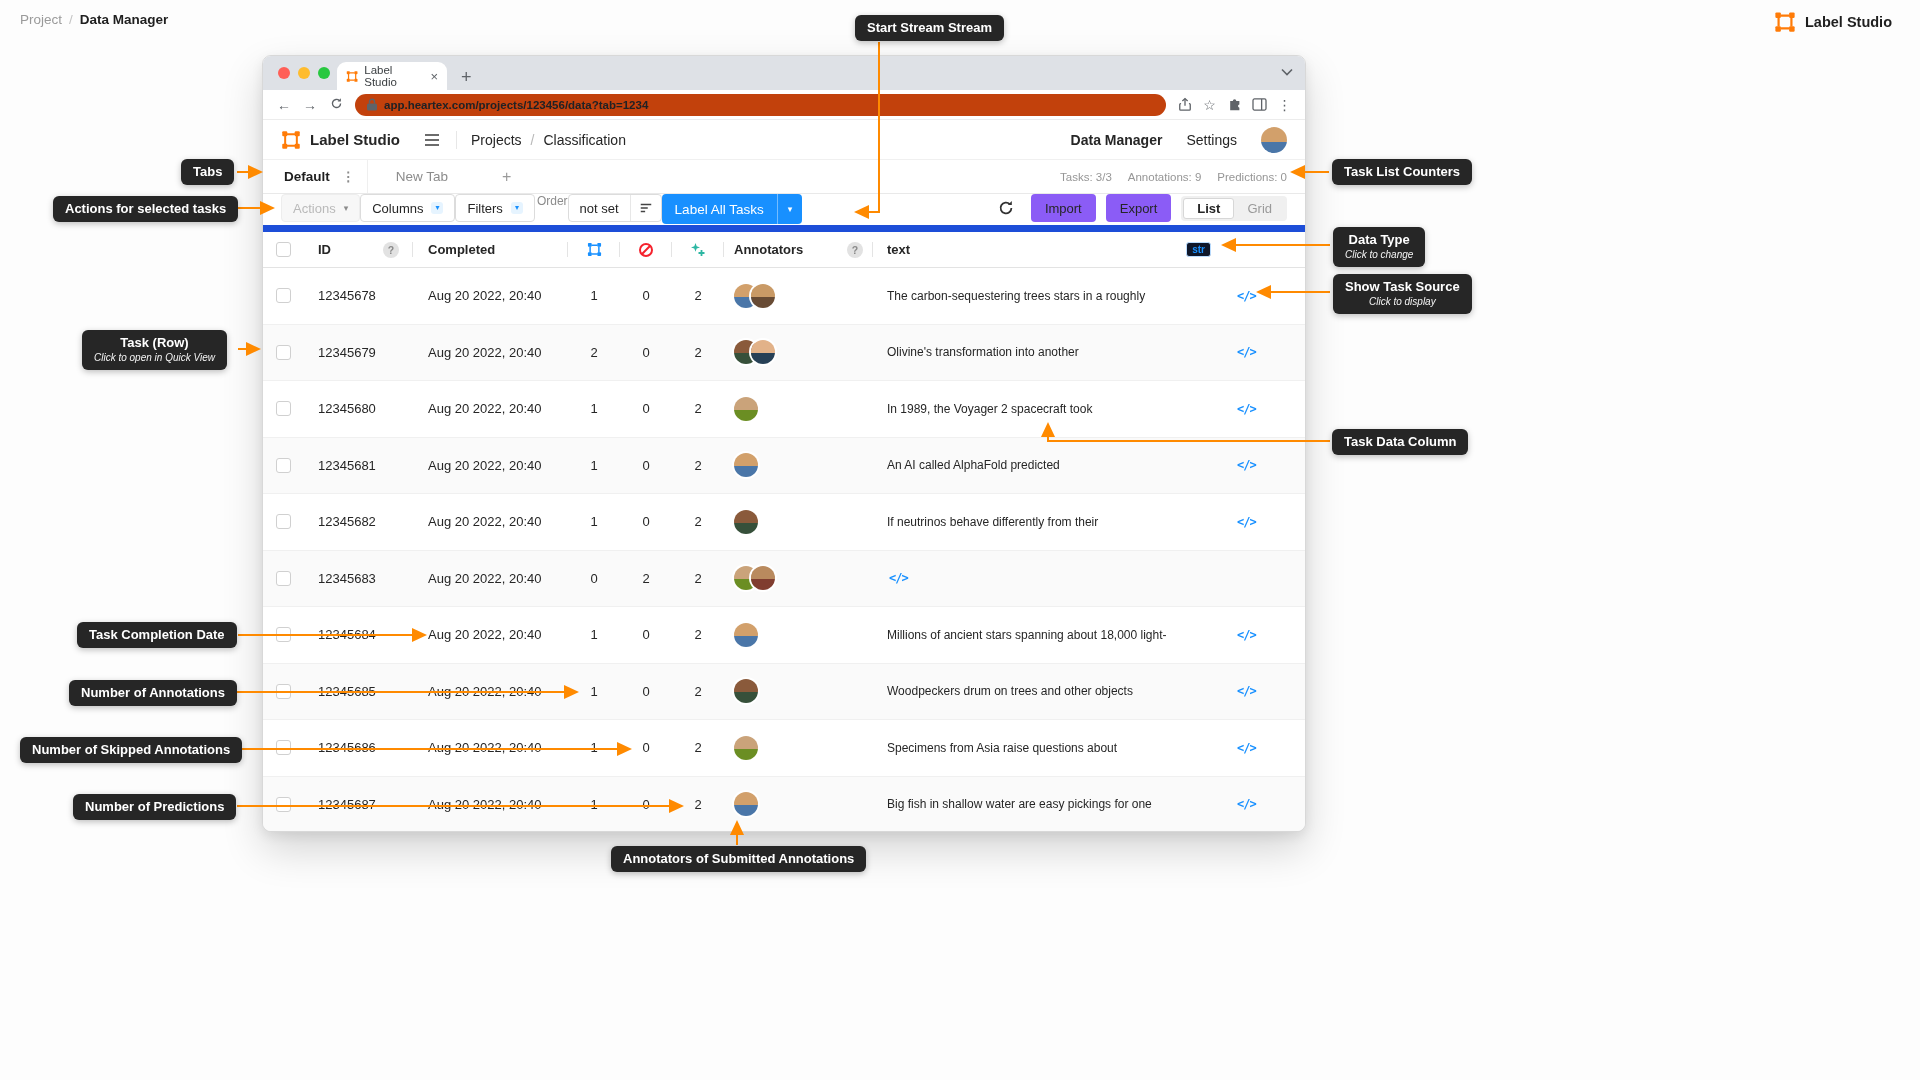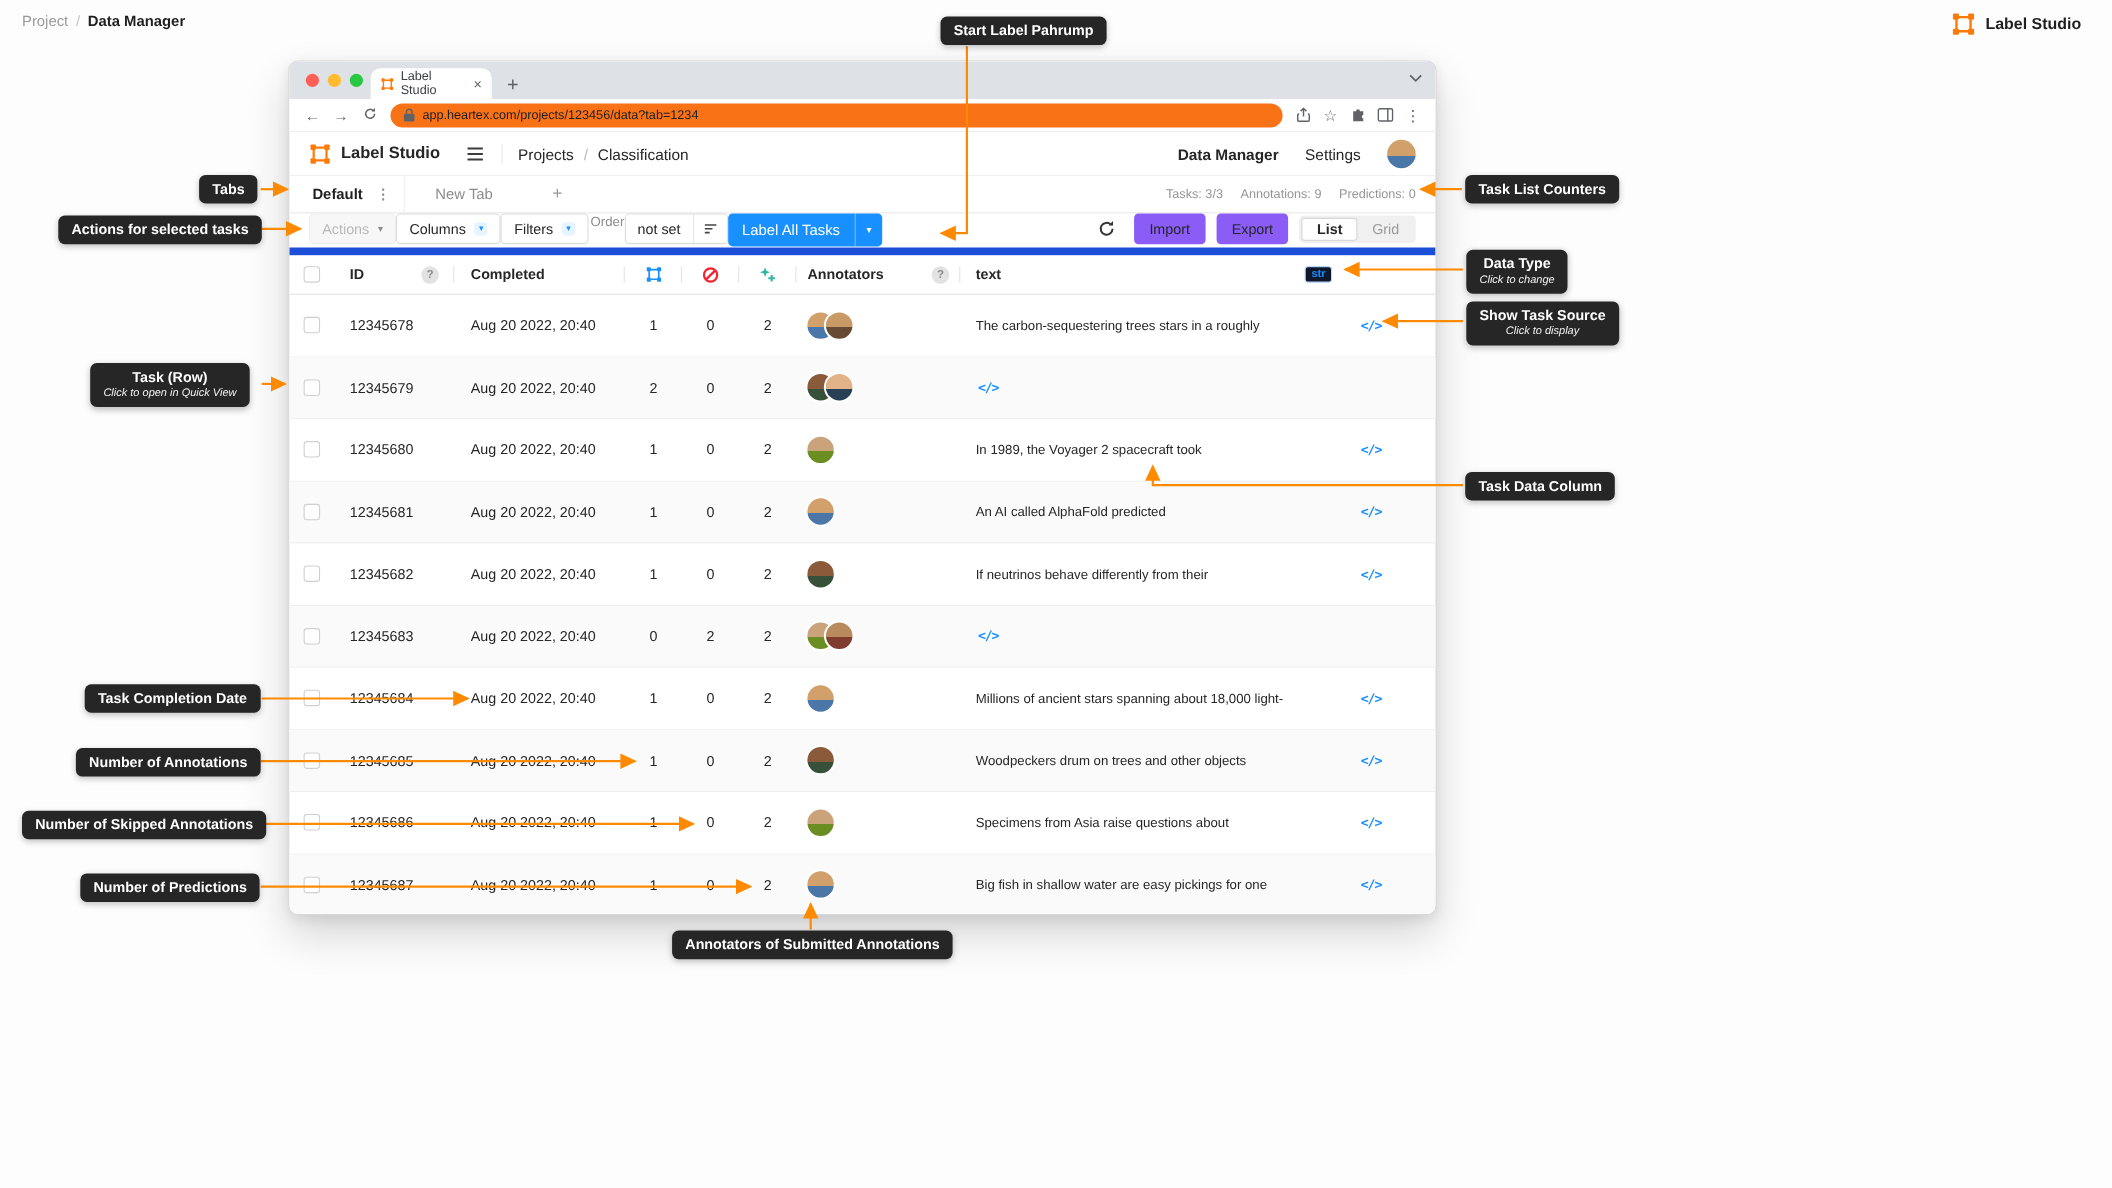--- a/index.html
+++ b/index.html
@@ -47,21 +47,21 @@
   .lights { position:absolute; left:15px; top:11px; display:flex; gap:8px; }
   .light { width:12px; height:12px; border-radius:50%; }
   .light.r{background:#ff5f57}.light.y{background:#febc2e}.light.g{background:#28c840}
   .btab { margin-left:62px; height:28px; width:110px; background:#fff; border-radius:9px 9px 0 0; display:flex; align-items:center; gap:6px; padding:0 9px; font-size:11.5px; color:#3c4043; }
   .btab .close { margin-left:auto; color:#5f6368; font-size:13px; }
   .newtab-btn { font-size:18px; color:#5f6368; margin:0 0 4px 14px; line-height:1; }
   .strip-chevron { margin-left:auto; margin-bottom:10px; }
 
   .addressbar { height:30px; background:#fff; border-bottom:1px solid #ececec; display:flex; align-items:center; padding:0 8px; flex:none; }
   .nav-ic { width:26px; text-align:center; color:#5f6368; font-size:14px; line-height:1; }
-  .omnibox { flex:1; height:22px; background:#f97316; border-radius:12px; display:flex; align-items:center; gap:7px; padding:0 12px; margin:0 6px; font-size:11.5px; color:#202124; }
+  .omnibox { flex:1; height:22px; background:#c2410c; border-radius:12px; display:flex; align-items:center; gap:7px; padding:0 12px; margin:0 6px; font-size:11.5px; color:#202124;font-weight:bold; }
   .bar-ic { width:25px; display:flex; justify-content:center; align-items:center; color:#5f6368; font-size:14px; }
 
   
   .app { flex:1; display:flex; flex-direction:column; min-height:0; }
 
   .app-header { height:40px; flex:none; display:flex; align-items:center; padding:0 18px; border-bottom:1px solid #f0f0f0; }
   .app-brand { font-size:15px; font-weight:700; margin-left:9px; }
   .hamburger { margin-left:24px; display:flex; }
   .hdr-divider { width:1px; height:18px; background:#e7e7e7; margin:0 14px 0 16px; }
   .hdr-nav { display:flex; gap:9px; font-size:14px; color:#262626; }
@@ -166,21 +166,21 @@
   <svg class="ls-logo" width="22" height="22" viewBox="0 0 24 24">
     <path class="frame" d="M7 5h10M7 19h10M5 7v10M19 7v10"></path>
     <rect class="corners" x="1.5" y="1.5" width="6" height="6" rx="1.3"></rect>
     <rect class="corners" x="16.5" y="1.5" width="6" height="6" rx="1.3"></rect>
     <rect class="corners" x="1.5" y="16.5" width="6" height="6" rx="1.3"></rect>
     <rect class="corners" x="16.5" y="16.5" width="6" height="6" rx="1.3"></rect>
   </svg>
   <span>Label Studio</span>
 </div>
 
-<div class="callout" style="left:855px;top:15px;">Start Label Pahrump</div>
+<div class="callout" style="left:855px;top:15px;">Start Stream Stream</div>
 <div class="callout" style="left:181px;top:159px;">Tabs</div>
 <div class="callout" style="left:53px;top:196px;">Actions for selected tasks</div>
 <div class="callout" style="left:1332px;top:159px;">Task List Counters</div>
 <div class="callout" style="left:1333px;top:227px;">
   <span>Data Type</span>
   <span class="sub">Click to change</span>
 </div>
 <div class="callout" style="left:1333px;top:274px;">
   <span>Show Task Source</span>
   <span class="sub">Click to display</span>
@@ -414,20 +414,21 @@
           </div>
     <div class="c-id">12345679</div>
     <div class="c-completed">Aug 20 2022, 20:40</div>
     <div class="c-count">2</div>
     <div class="c-count">0</div>
     <div class="c-count">2</div>
     <div class="c-avatars">
             <span class="avatar av2"></span>
             <span class="avatar av3"></span>
           </div>
+    <div class="c-text">Olivine's transformation into another</div>
     <div class="c-source">&lt;/&gt;</div>
   </div>
         <div class="grid-row trow">
     <div class="c-check">
             <span class="checkbox"></span>
           </div>
     <div class="c-id">12345680</div>
     <div class="c-completed">Aug 20 2022, 20:40</div>
     <div class="c-count">1</div>
     <div class="c-count">0</div>

